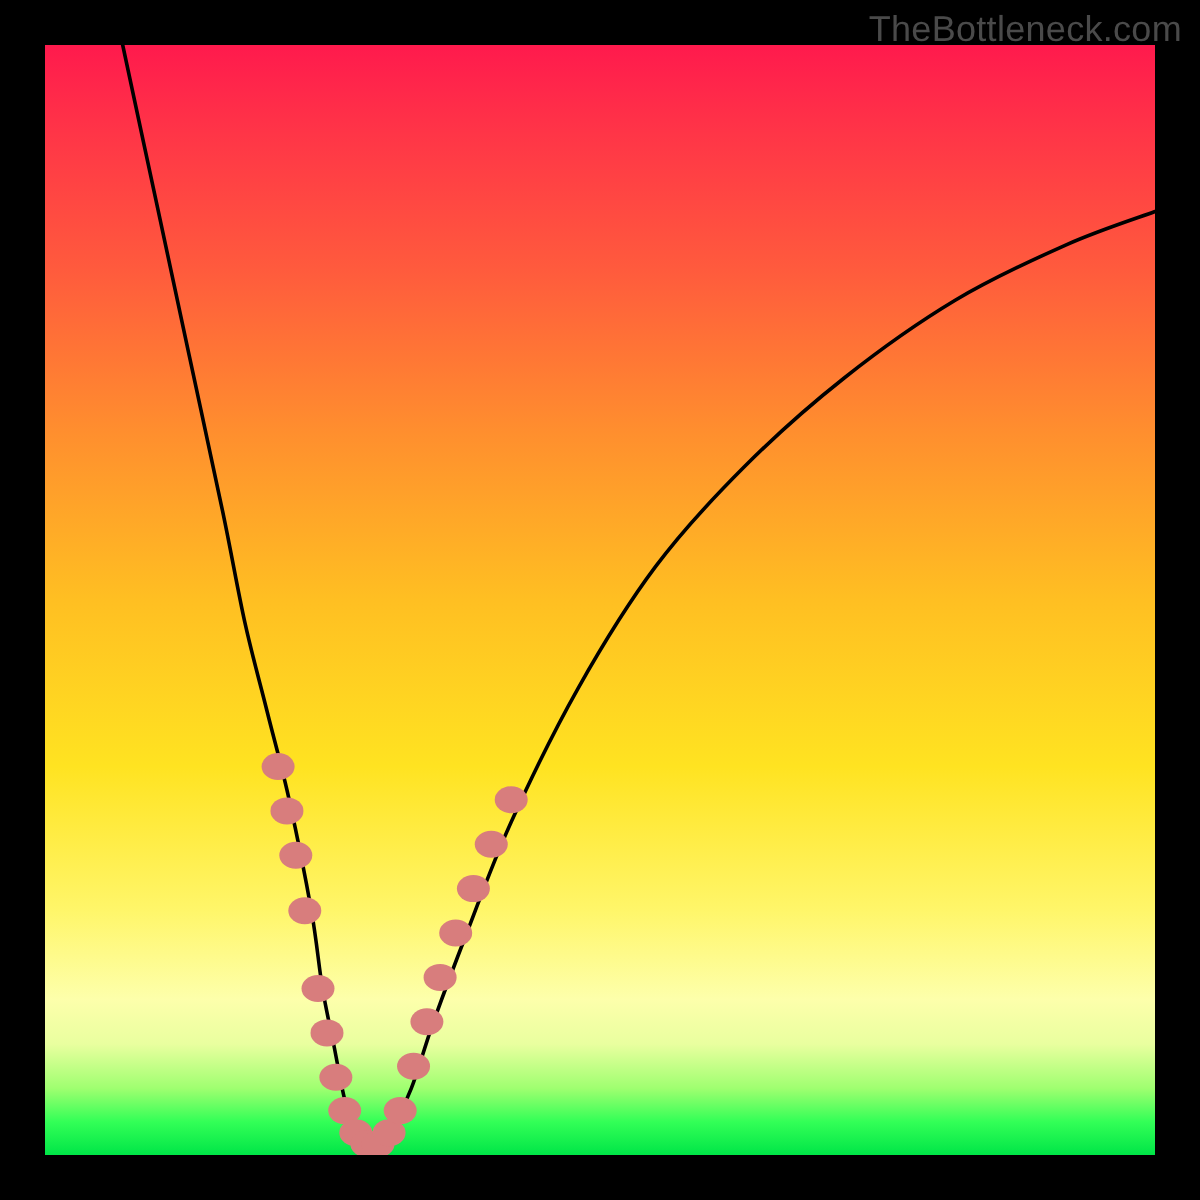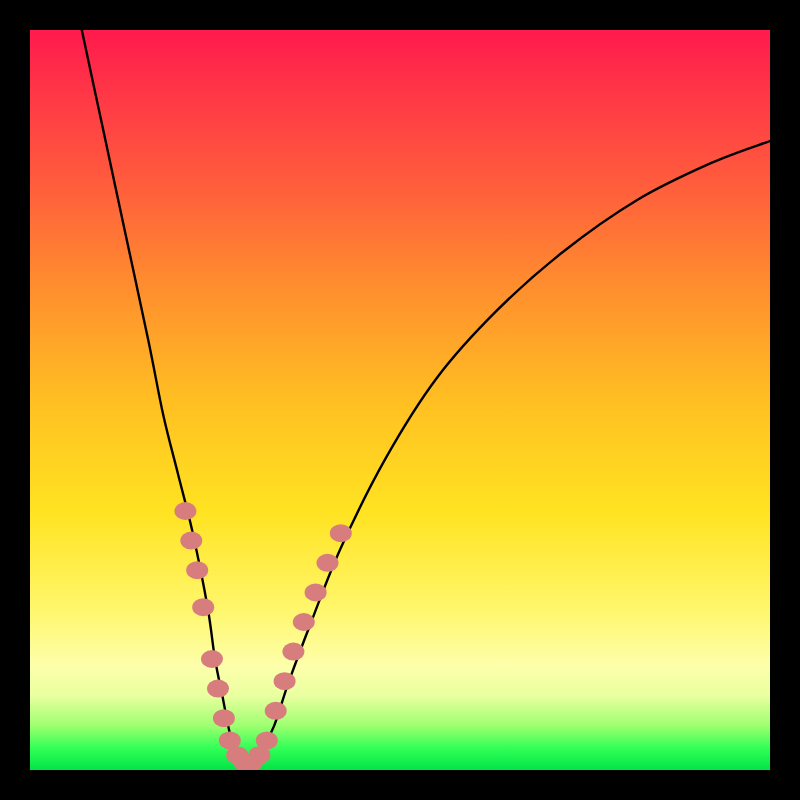--- a/index.html
+++ b/index.html
@@ -57,20 +57,21 @@
     left: 0;
     top: 0;
     width: 740px;
     height: 740px;
   }
 </style>
 </head>
 <body>
 
 <div class="frame">
+  <div class="watermark">TheBottleneck.com</div>
   <div class="plot">
     <svg class="curve" viewBox="0 0 740 740" preserveAspectRatio="none">
       <path id="curve-path" fill="none" stroke="#000" stroke-width="2.4" stroke-linecap="round" d="M 51.8 0.0 C 55.5 17.3, 66.6 69.1, 74.0 103.6 C 81.4 138.1, 88.8 172.7, 96.2 207.2 C 103.6 241.7, 112.2 281.2, 118.4 310.8 C 124.6 340.4, 128.3 362.6, 133.2 384.8 C 138.1 407.0, 143.1 424.3, 148.0 444.0 C 152.9 463.7, 157.9 481.0, 162.8 503.2 C 167.7 525.4, 173.9 556.2, 177.6 577.2 C 181.3 598.2, 182.5 614.2, 185.0 629.0 C 187.5 643.8, 189.9 653.7, 192.4 666.0 C 194.9 678.3, 197.3 693.1, 199.8 703.0 C 202.3 712.9, 204.7 720.3, 207.2 725.2 C 209.7 730.1, 212.1 731.4, 214.6 732.6 C 217.1 733.8, 219.5 733.8, 222.0 732.6 C 224.5 731.4, 225.7 731.4, 229.4 725.2 C 233.1 719.0, 239.3 707.9, 244.2 695.6 C 249.1 683.3, 252.8 668.5, 259.0 651.2 C 265.2 633.9, 272.6 614.2, 281.2 592.0 C 289.8 569.8, 298.5 545.1, 310.8 518.0 C 323.1 490.9, 339.2 457.6, 355.2 429.2 C 371.2 400.8, 388.5 372.5, 407.0 347.8 C 425.5 323.1, 445.2 302.2, 466.2 281.2 C 487.2 260.2, 509.4 240.5, 532.8 222.0 C 556.2 203.5, 582.1 185.0, 606.8 170.2 C 631.5 155.4, 658.6 143.1, 680.8 133.2 C 703.0 123.3, 730.1 114.7, 740.0 111.0"></path>
       <g id="dots">
           <ellipse cx="155.4" cy="481.0" rx="11" ry="9" fill="#d87d7d"></ellipse>
           <ellipse cx="161.3" cy="510.6" rx="11" ry="9" fill="#d87d7d"></ellipse>
           <ellipse cx="167.2" cy="540.2" rx="11" ry="9" fill="#d87d7d"></ellipse>
           <ellipse cx="173.2" cy="577.2" rx="11" ry="9" fill="#d87d7d"></ellipse>
           <ellipse cx="182.0" cy="629.0" rx="11" ry="9" fill="#d87d7d"></ellipse>
           <ellipse cx="188.0" cy="658.6" rx="11" ry="9" fill="#d87d7d"></ellipse>

